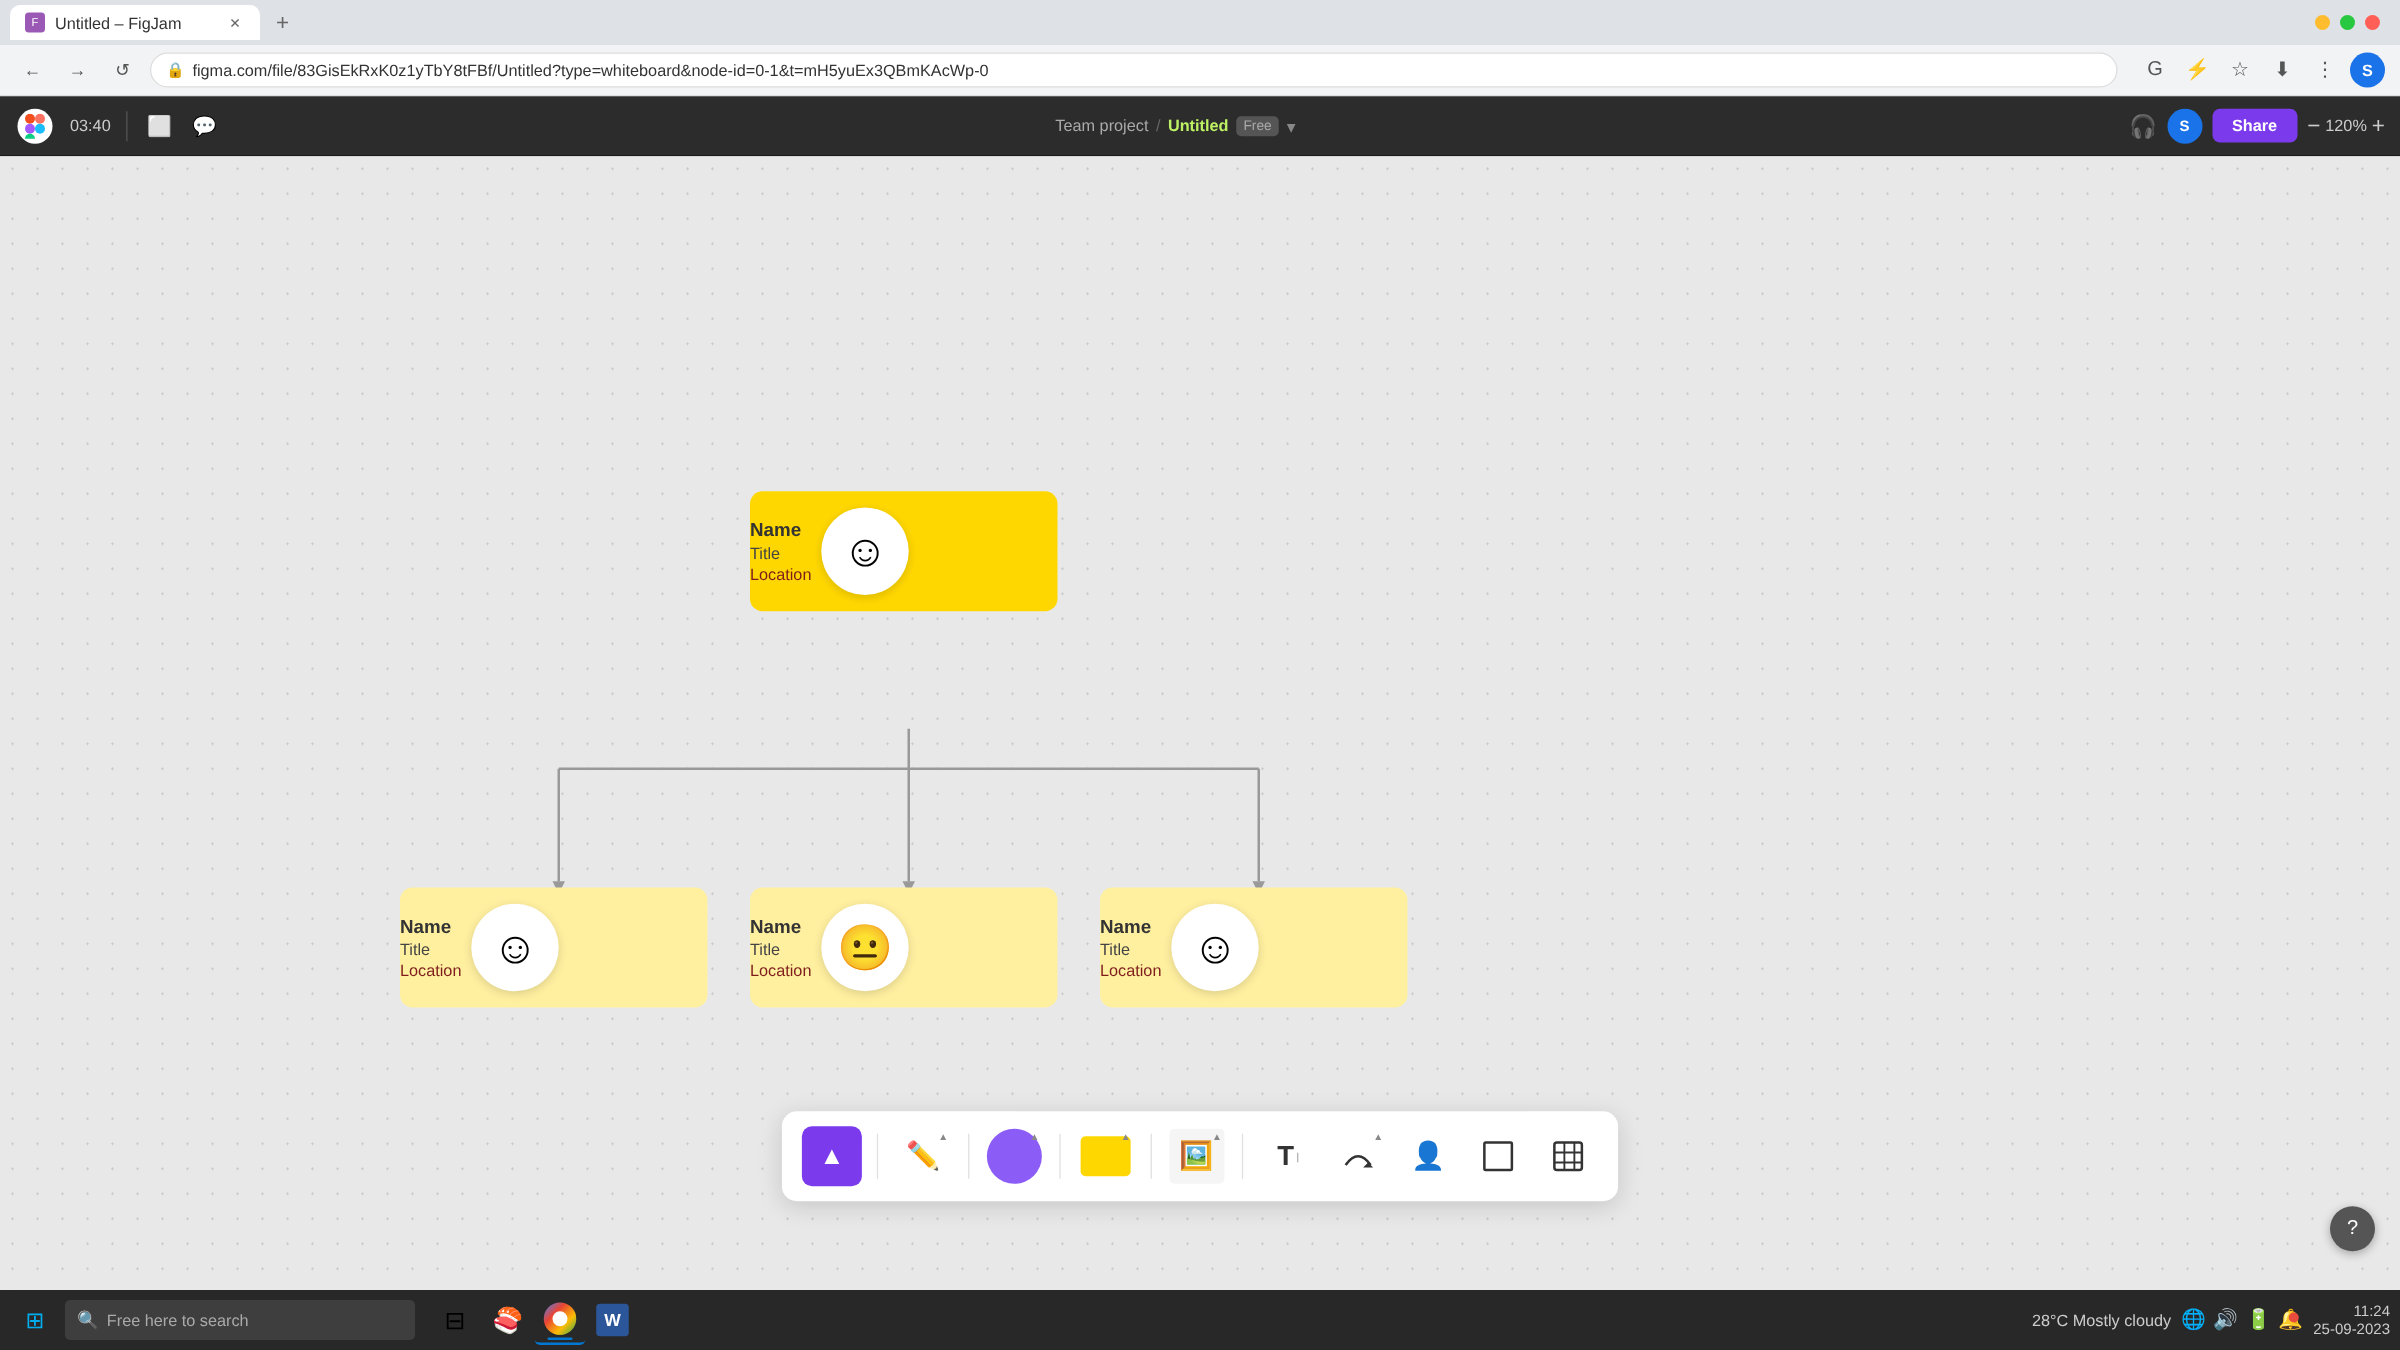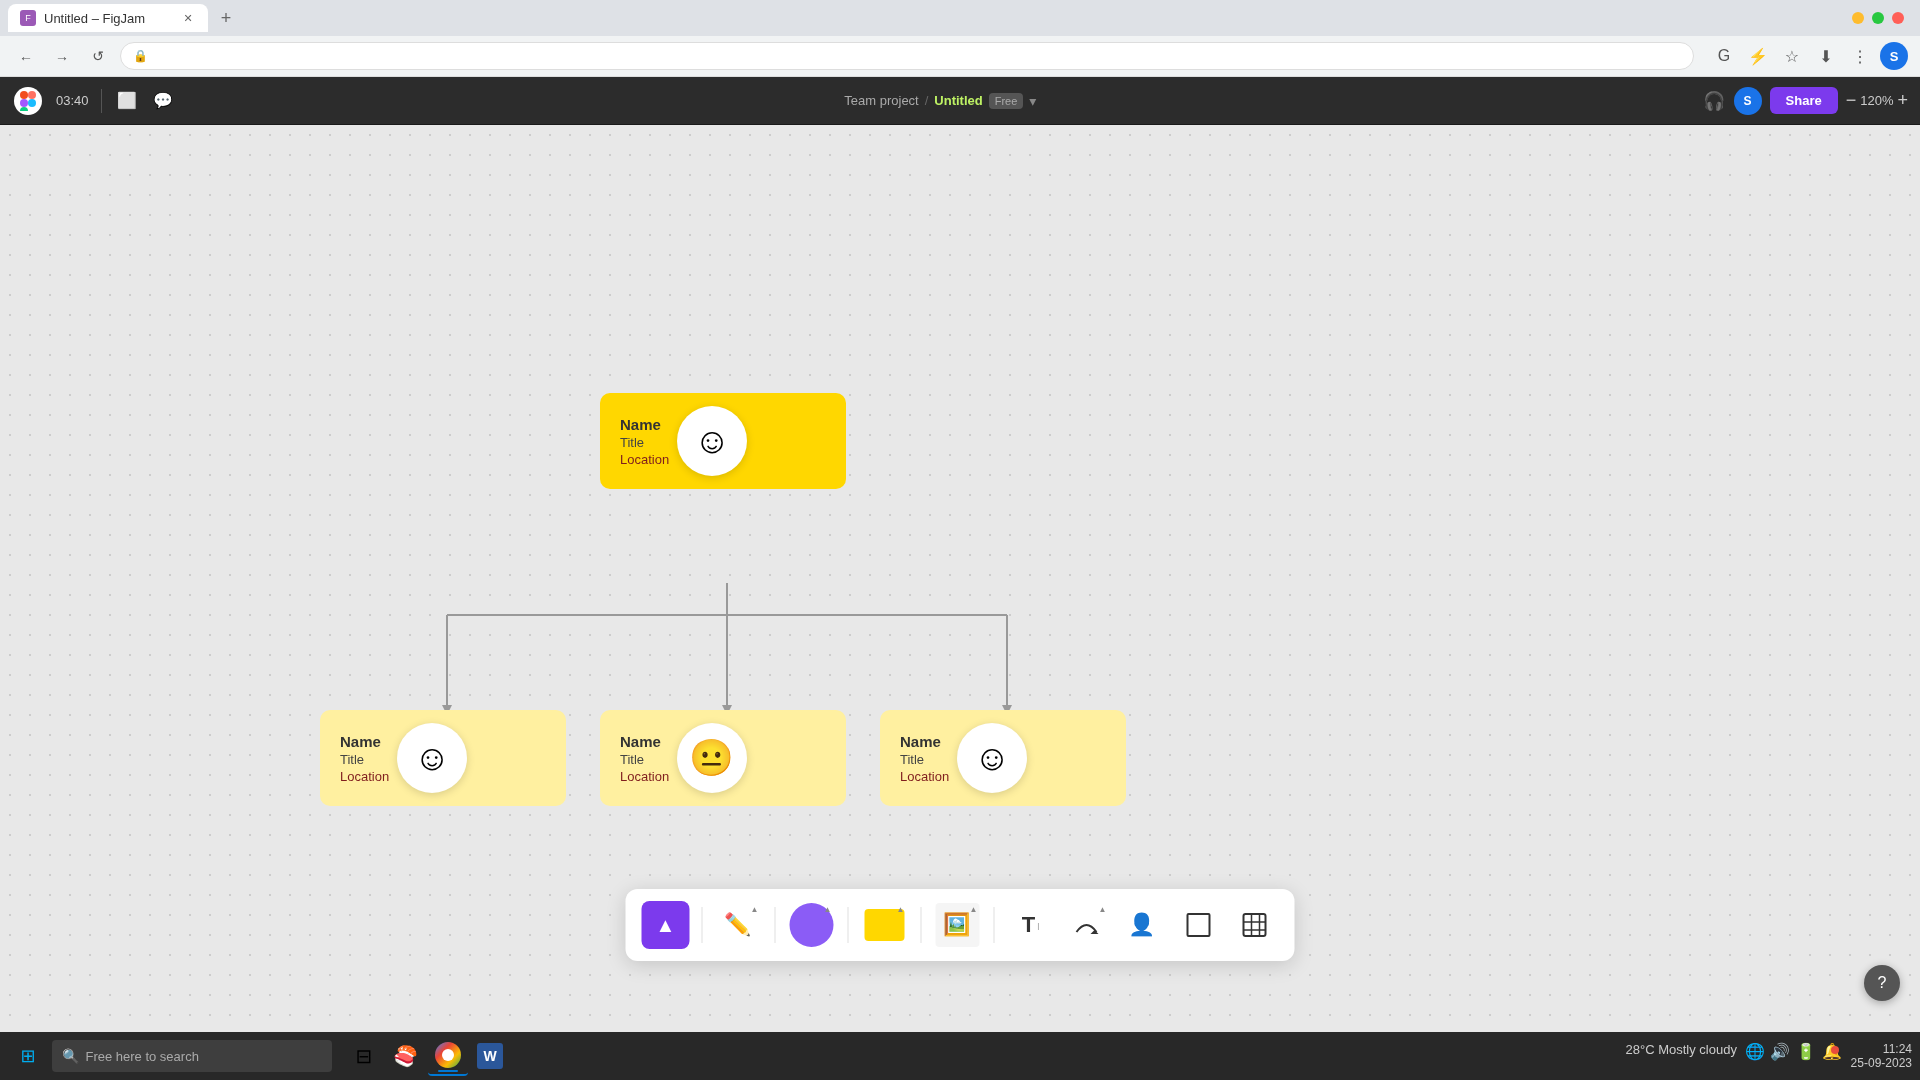--- a/index.html
+++ b/index.html
@@ -35,21 +35,21 @@
     .toolbar-right { display: flex; align-items: center; gap: 8px; }
     .share-btn { background: #7c3aed; color: white; padding: 6px 16px; border-radius: 6px; font-size: 13px; font-weight: 600; cursor: pointer; }
     .zoom-ctrl { display: flex; align-items: center; gap: 4px; color: #ccc; font-size: 13px; }
     .avatar { width: 28px; height: 28px; border-radius: 50%; background: #1a73e8; display: flex; align-items: center; justify-content: center; color: white; font-size: 12px; font-weight: bold; }
     .headphone-icon { font-size: 18px; color: #ccc; cursor: pointer; }
 
     
     .figma-canvas { flex: 1; background: #e8e8e8; background-image: radial-gradient(circle, #ccc 1px, transparent 1px); background-size: 20px 20px; position: relative; overflow: hidden; }
 
     
-    .org-card { position: absolute; border-radius: 10px; display: flex; align-items: center; gap: 8px; padding: 12px 20px; }
+    .org-card { position: absolute; border-radius: 10px; display: flex; align-items: center; gap: 8px; padding: 12px 0; }
     .org-card-yellow { background: #FFD700; }
     .org-card-light-yellow { background: #FFF0A0; }
     .org-card-text { display: flex; flex-direction: column; gap: 2px; }
     .org-card-name { font-size: 15px; font-weight: 700; color: #333; }
     .org-card-title { font-size: 13px; color: #444; }
     .org-card-location { font-size: 13px; color: #7f1d1d; }
     .org-card-avatar { width: 70px; height: 70px; border-radius: 50%; background: white; border: 3px solid rgba(255,255,255,0.8); display: flex; align-items: center; justify-content: center; flex-shrink: 0; box-shadow: 0 2px 8px rgba(0,0,0,0.15); }
     .smiley { font-size: 36px; }
 
     
@@ -70,21 +70,21 @@
     
     .taskbar { position: fixed; bottom: 0; left: 0; width: 100%; height: 48px; background: rgba(30,30,30,0.95); backdrop-filter: blur(10px); display: flex; align-items: center; padding: 0 8px; gap: 4px; z-index: 100; }
     .taskbar-start { width: 40px; height: 40px; display: flex; align-items: center; justify-content: center; cursor: pointer; border-radius: 4px; }
     .win-logo { font-size: 18px; color: #00adef; }
     .taskbar-search { display: flex; align-items: center; background: rgba(255,255,255,0.1); border-radius: 4px; height: 32px; padding: 0 10px; gap: 6px; cursor: text; min-width: 280px; }
     .taskbar-search-icon { color: #ccc; font-size: 14px; }
     .taskbar-search-text { color: #aaa; font-size: 13px; }
     .taskbar-items { display: flex; gap: 2px; margin-left: 8px; }
     .taskbar-item { width: 40px; height: 40px; border-radius: 4px; display: flex; align-items: center; justify-content: center; cursor: pointer; font-size: 20px; }
     .taskbar-item-active { border-bottom: 2px solid #0078d4; }
-    .taskbar-right { margin-left: auto; display: flex; align-items: flex-start; gap: 8px; color: #ccc; font-size: 12px; }
+    .taskbar-right { margin-left: auto; display: flex; align-items: center; gap: 8px; color: #ccc; font-size: 12px; }
     .taskbar-time { display: flex; flex-direction: column; align-items: flex-end; }
     .taskbar-sys-icons { display: flex; gap: 6px; align-items: center; }
     .taskbar-sys-icon { font-size: 16px; color: #ccc; cursor: pointer; }
     .taskbar-badge { position: absolute; top: 4px; right: 4px; width: 8px; height: 8px; background: #e74c3c; border-radius: 50%; }
 
     
     .help-btn { position: absolute; bottom: 80px; right: 20px; width: 36px; height: 36px; border-radius: 50%; background: #555; display: flex; align-items: center; justify-content: center; color: white; font-size: 16px; cursor: pointer; box-shadow: 0 2px 8px rgba(0,0,0,0.3); }
   </style>
 </head>
 <body>
@@ -102,20 +102,21 @@
       <div class="win-btn" style="background:#28c840"></div>
       <div class="win-btn" style="background:#ff5f57"></div>
     </div>
   </div>
   <div class="address-bar">
     <div class="nav-btn">←</div>
     <div class="nav-btn">→</div>
     <div class="nav-btn">↺</div>
     <div class="url-bar">
       <span class="url-lock">🔒</span>
+      <span class="url-text">figma.com/file/83GisEkRxK0z1yTbY8tFBf/Untitled?type=whiteboard&amp;node-id=0-1&amp;t=mH5yuEx3QBmKAcWp-0</span>
     </div>
     <div class="browser-right-icons">
       <div class="browser-icon">G</div>
       <div class="browser-icon">⚡</div>
       <div class="browser-icon">☆</div>
       <div class="browser-icon">⬇</div>
       <div class="browser-icon">⋮</div>
       <div class="profile-icon">S</div>
     </div>
   </div>

